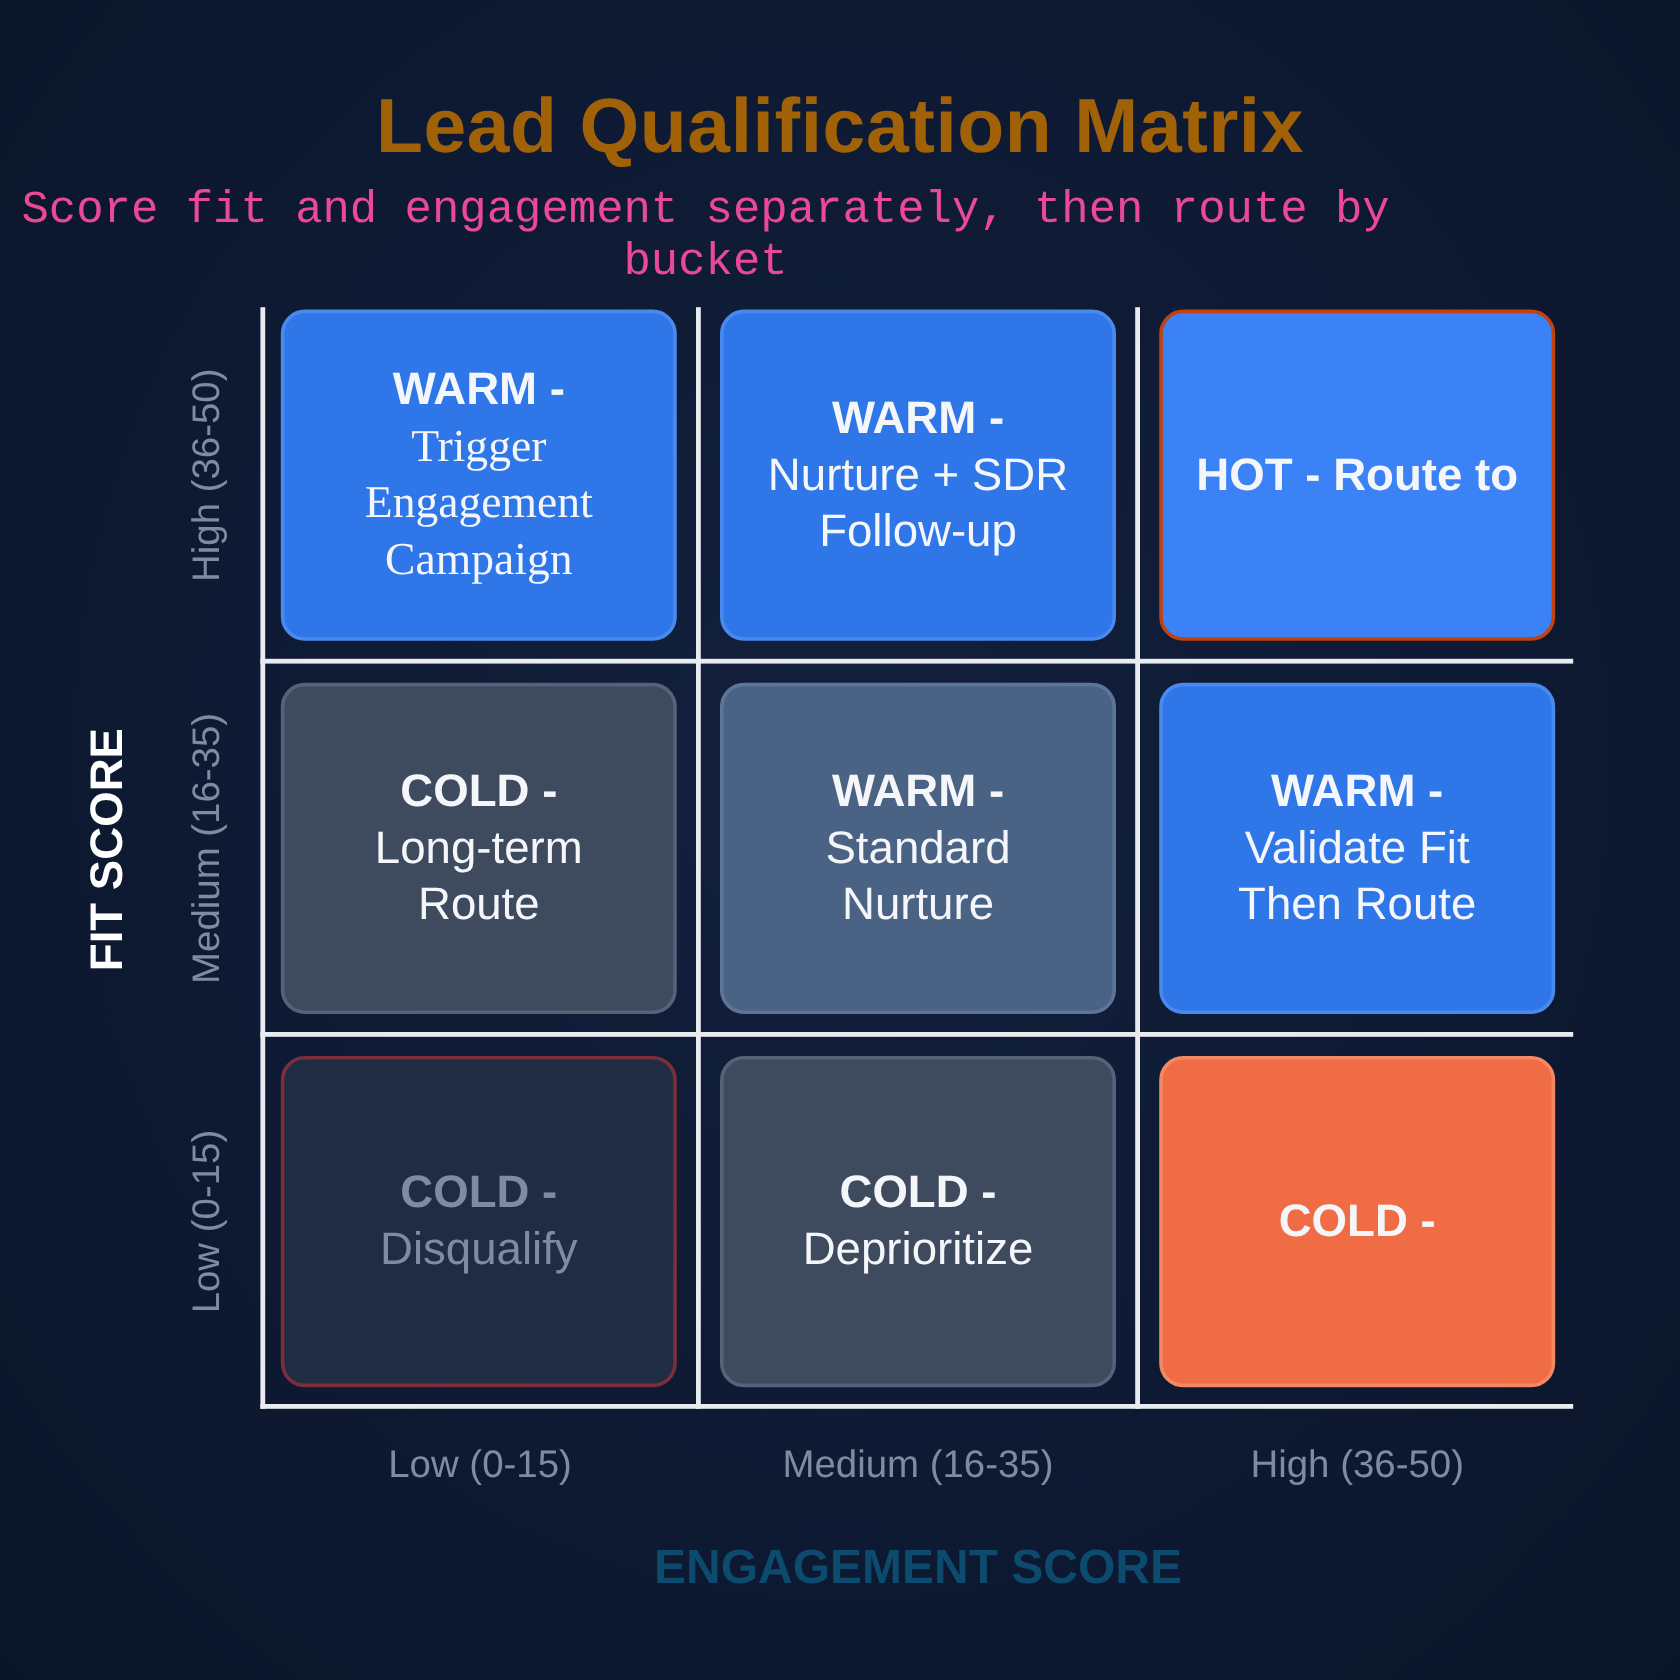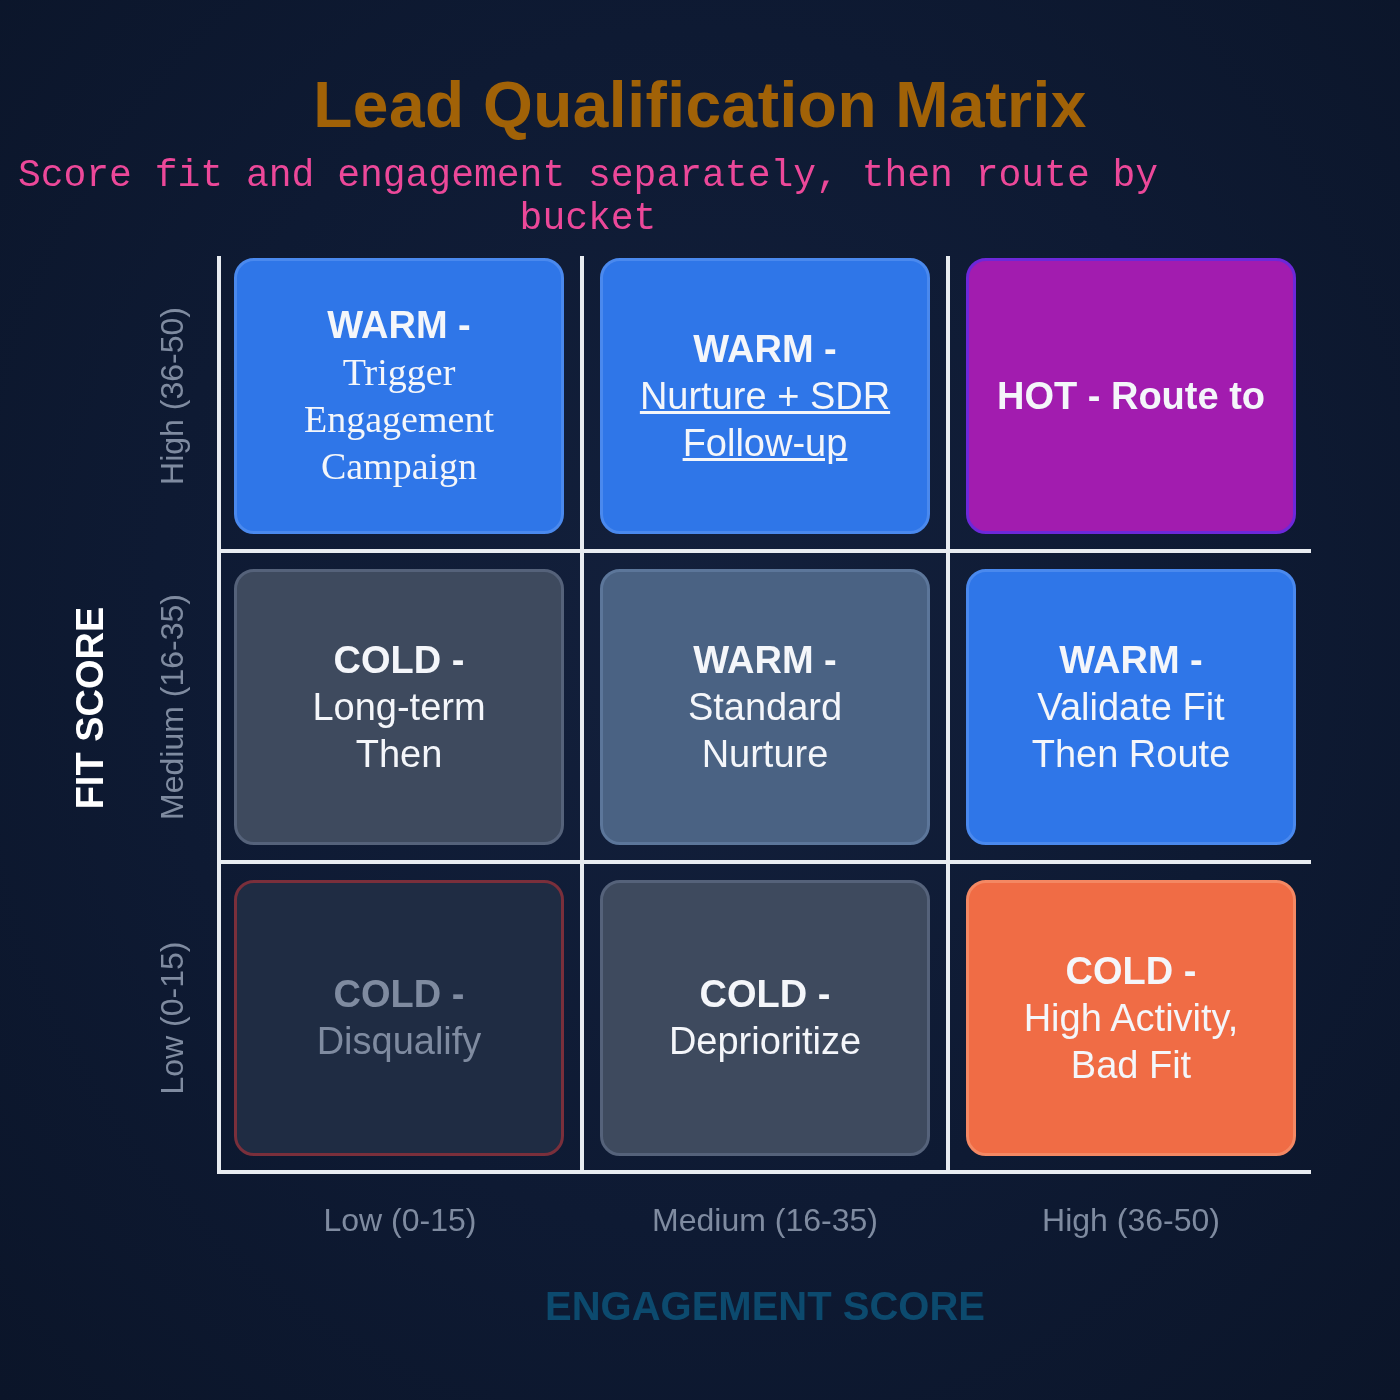--- a/index.html
+++ b/index.html
@@ -40,21 +40,21 @@
   .gline { position: absolute; background: #e8ecf1; }
   .cell {
     position: absolute; width: 330px; height: 276px;
     border-radius: 20px; box-sizing: border-box;
     display: flex; align-items: center; justify-content: center;
     text-align: center; cursor: pointer;
   }
   .cell .txt { font-size: 38px; line-height: 47px; color: #f4f6fa; }
   .cell .txt b { font-weight: bold; }
   .blue { background: #2f76e8; border: 3px solid #4a89ee; }
-  .green { background: #a21caf; border: 3px solid #6d28d9; }
+  .green { background: #3b82f6; border: 3px solid #c2410c; }
   .orange { background: #f06c45; border: 3px solid #f48863; }
   .slate { background: #3e4a5e; border: 3px solid #55627a; }
   .steel { background: #4a6283; border: 3px solid #5c769a; }
   .muted { background: #1f2c43; border: 3px solid #7a2f3b; }
   .muted .txt { color: #7f8ba0; }
 </style>
 </head>
 <body>
 
 <div class="title">Lead Qualification Matrix</div>
@@ -69,42 +69,42 @@
 <div class="gline" style="left:580px; top:256px; width:4px; height:918px;"></div>
 <div class="gline" style="left:946px; top:256px; width:4px; height:918px;"></div>
 <div class="gline" style="left:217px; top:549px; width:1094px; height:4px;"></div>
 <div class="gline" style="left:217px; top:860px; width:1094px; height:4px;"></div>
 <div class="gline" style="left:217px; top:1170px; width:1094px; height:4px;"></div>
 
 <div class="cell blue" style="left:234px; top:258px;">
   <div class="txt"><b>WARM -</b><br><span style="display:inline-block;width:250px;font-family:Liberation Serif, serif;">Trigger Engagement Campaign</span></div>
 </div>
 <div class="cell blue" style="left:600px; top:258px;">
-  <div class="txt"><b>WARM -</b><br><span style="display:inline-block;width:290px;text-decoration:underline;">Nurture + SDR Follow-up</span></div>
+  <div class="txt"><b>WARM -</b><br><span style="display:inline-block;width:290px;">Nurture + SDR Follow-up</span></div>
 </div>
 <div class="cell green" style="left:966px; top:258px;">
   <div class="txt" style="font-weight:bold;"><span>HOT - Route to</span><br></div>
 </div>
 
 <div class="cell slate" style="left:234px; top:569px;">
-  <div class="txt"><b>COLD -</b><br><span style="display:inline-block;width:230px;">Long-term Then</span></div>
+  <div class="txt"><b>COLD -</b><br><span style="display:inline-block;width:230px;">Long-term Route</span></div>
 </div>
 <div class="cell steel" style="left:600px; top:569px;">
   <div class="txt"><b>WARM -</b><br><span style="display:inline-block;width:200px;">Standard Nurture</span></div>
 </div>
 <div class="cell blue" style="left:966px; top:569px;">
   <div class="txt"><b>WARM -</b><br><span style="display:inline-block;width:240px;">Validate Fit Then Route</span></div>
 </div>
 
 <div class="cell muted" style="left:234px; top:880px;">
   <div class="txt"><b>COLD -</b><br><span>Disqualify</span></div>
 </div>
 <div class="cell slate" style="left:600px; top:880px;">
   <div class="txt"><b>COLD -</b><br><span>Deprioritize</span></div>
 </div>
 <div class="cell orange" style="left:966px; top:880px;">
-  <div class="txt"><b>COLD -</b><br><span style="display:inline-block;width:270px;">High Activity, Bad Fit</span></div>
+  <div class="txt"><b>COLD -</b><br></div>
 </div>
 
 <div class="col-label" style="left:400px;">Low (0-15)</div>
 <div class="col-label" style="left:765px;">Medium (16-35)</div>
 <div class="col-label" style="left:1131px;">High (36-50)</div>
 <div class="axis-x-title">ENGAGEMENT SCORE</div>
 
 </body></html>

